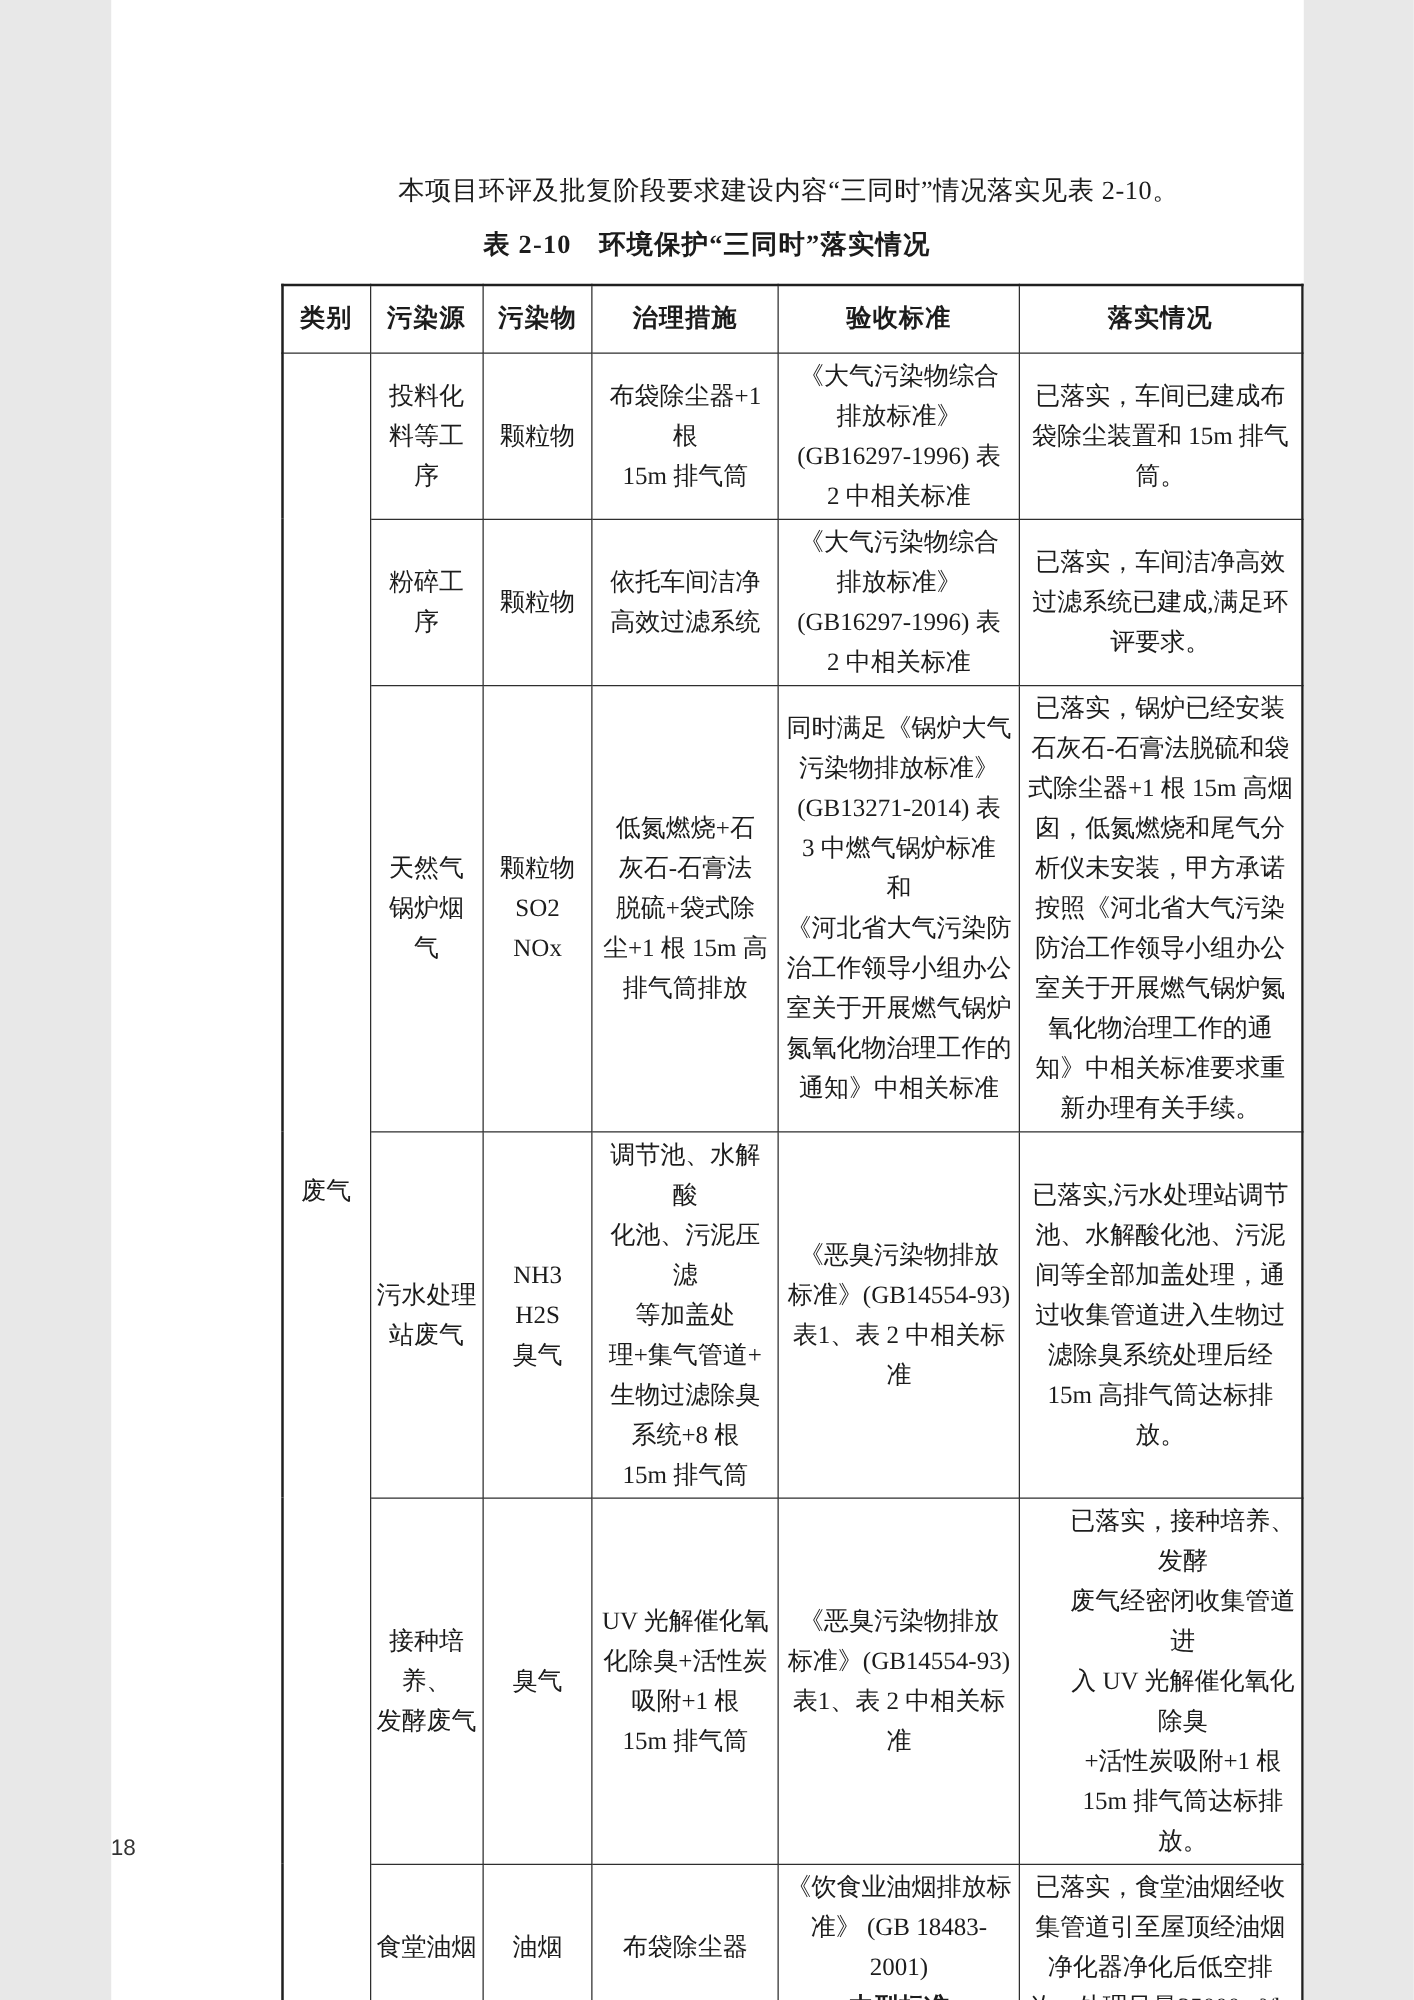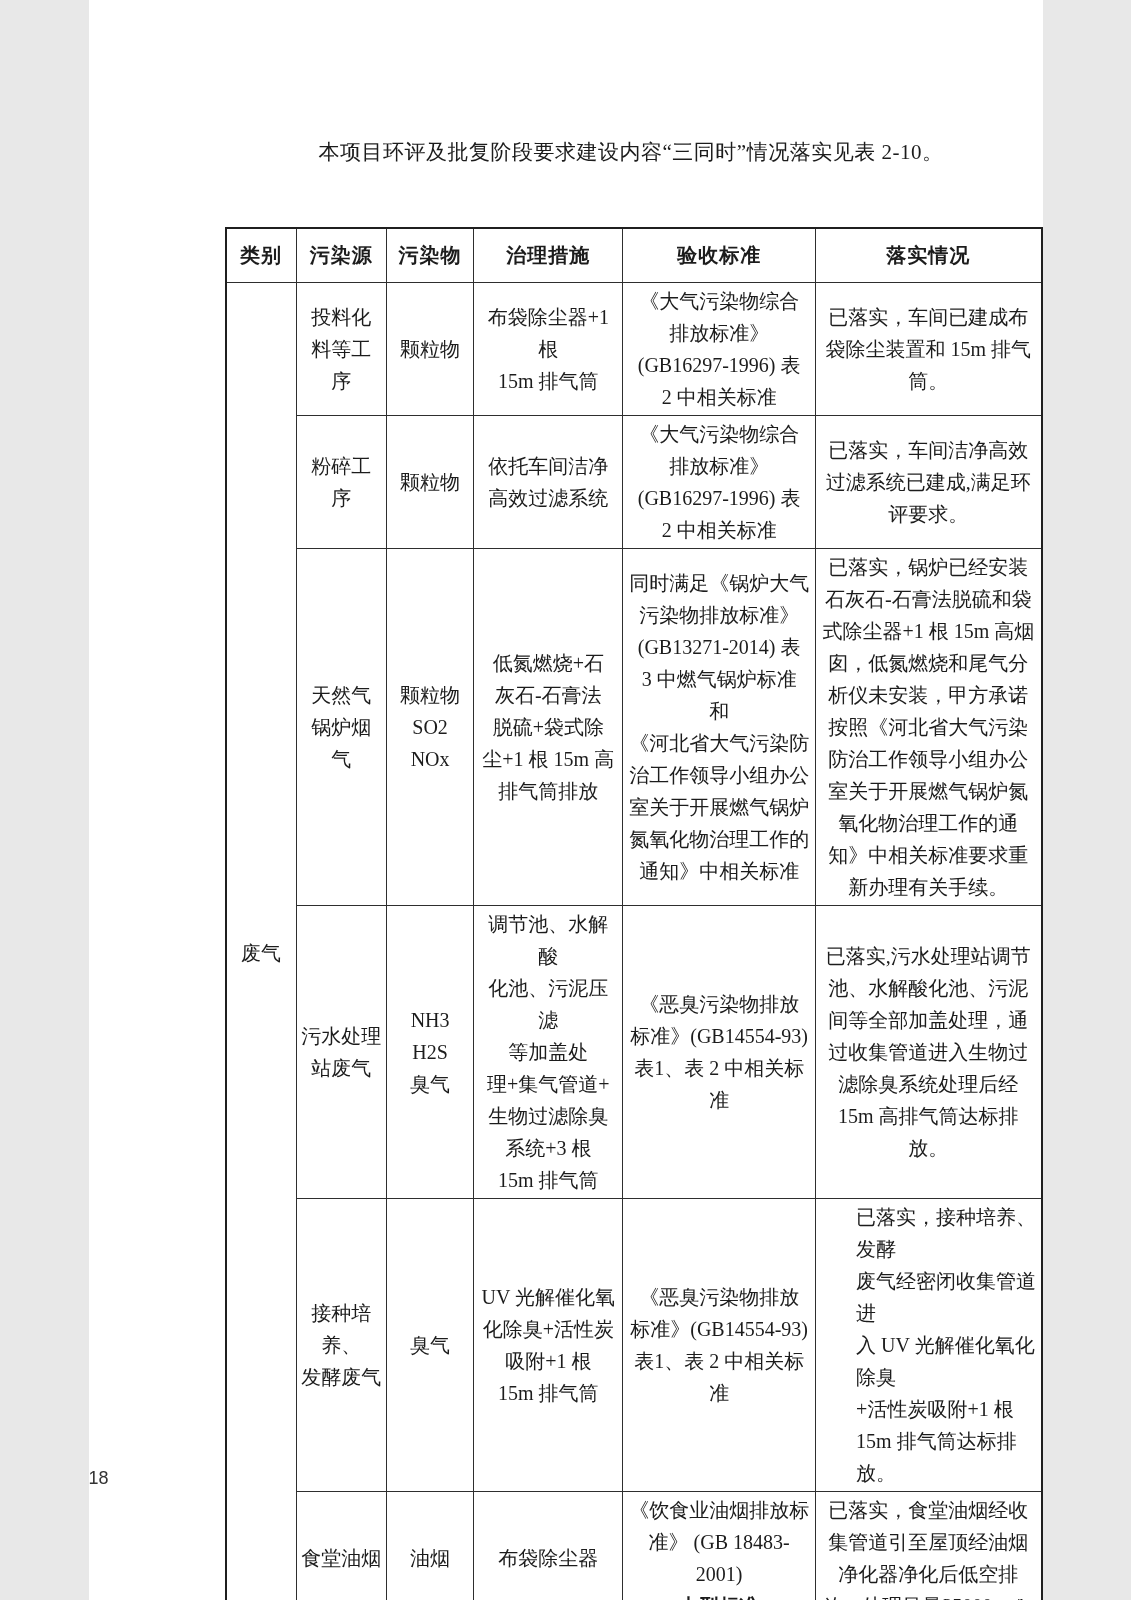--- a/index.html
+++ b/index.html
@@ -49,40 +49,41 @@
     font-size:20px;
     line-height:1.6;
     overflow:hidden;
   }
   table.main th {
     font-weight:bold;
     font-size:20px;
     letter-spacing:1px;
   }
   td.st { text-align:left; padding:2px 7px; }
-  td.st.center { text-align:left;padding-left:40px; }
+  td.st.center { text-align:center;padding-left:40px; }
   .lh14{line-height:1.42;} .lh15{line-height:1.5;} .lh16{line-height:1.6;}
   .lh17{line-height:1.7;}  .lh18{line-height:1.8;} .lh19{line-height:1.9;}
   .lh20{line-height:2.0;}  .lh22{line-height:2.2;} .lh24{line-height:2.35;}
   .bold-line { display:block; font-weight:bold; }
   .page-number {
     position:absolute;
     top:1468px; left:0; width:100%;
     font-size:18px;
     color:#333;
     font-family:"Liberation Sans","DejaVu Sans",sans-serif;
   }
 </style>
 </head>
 <body>
 
 <div class="page">
 
   <p class="intro">本项目环评及批复阶段要求建设内容“三同时”情况落实见表 2-10。</p>
 
+  <h2 class="table-title">表 2-10　环境保护“三同时”落实情况</h2>
 
   <table class="main">
     <colgroup>
       <col style="width:77px">
       <col style="width:97px">
       <col style="width:94px">
       <col style="width:165px">
       <col style="width:208px">
       <col style="width:246px">
     </colgroup>
@@ -153,21 +154,21 @@
         <td class="lh20">污水处理
 站废气</td>
         <td class="lh19">NH3
 H2S
 臭气</td>
         <td class="lh17">调节池、水解酸
 化池、污泥压滤
 等加盖处
 理+集气管道+
 生物过滤除臭
-系统+3 根
+系统+8 根
 15m 排气筒</td>
         <td class="lh18">《恶臭污染物排放
 标准》(GB14554-93)
 表1、表 2 中相关标准</td>
         <td class="st lh15">已落实,污水处理站调节池、水解酸化池、污泥间等全部加盖处理，通过收集管道进入生物过滤除臭系统处理后经 15m 高排气筒达标排放。</td>
       </tr>
 
       <tr style="height:162px">
         <td class="lh18">接种培养、
 发酵废气</td>

